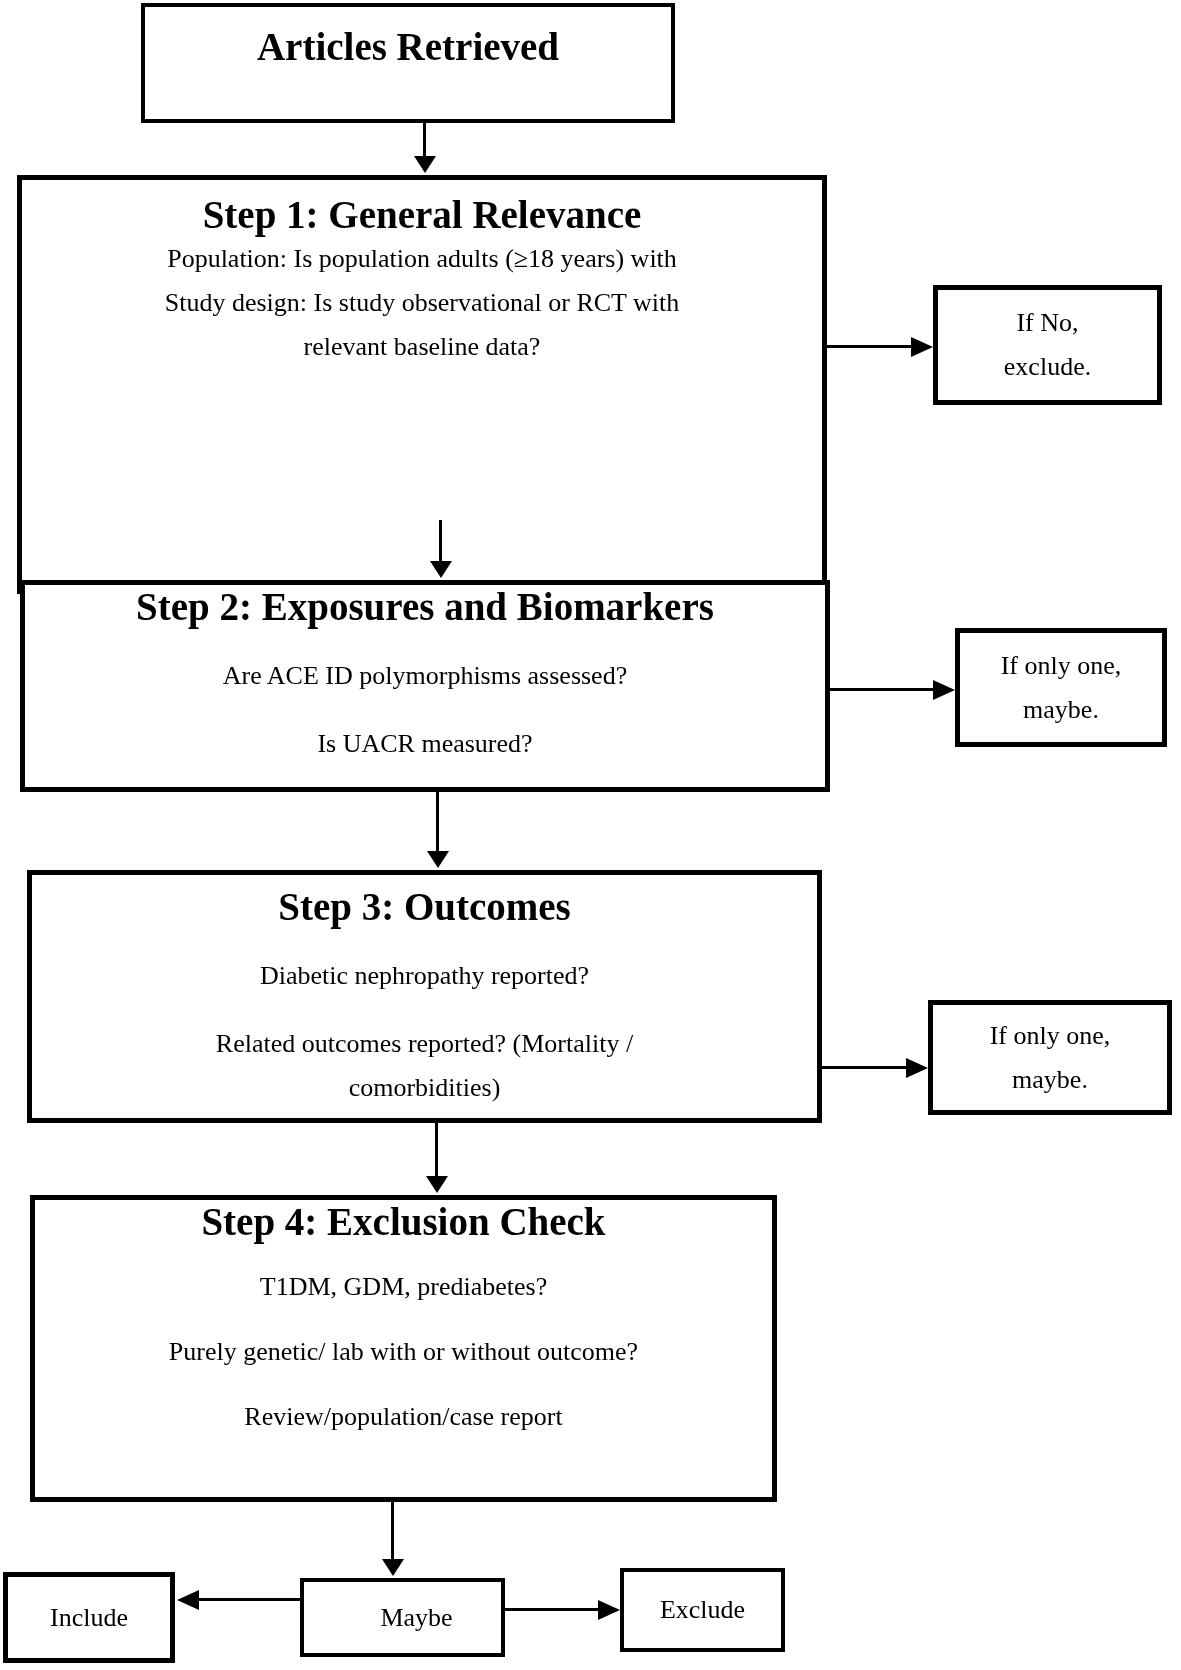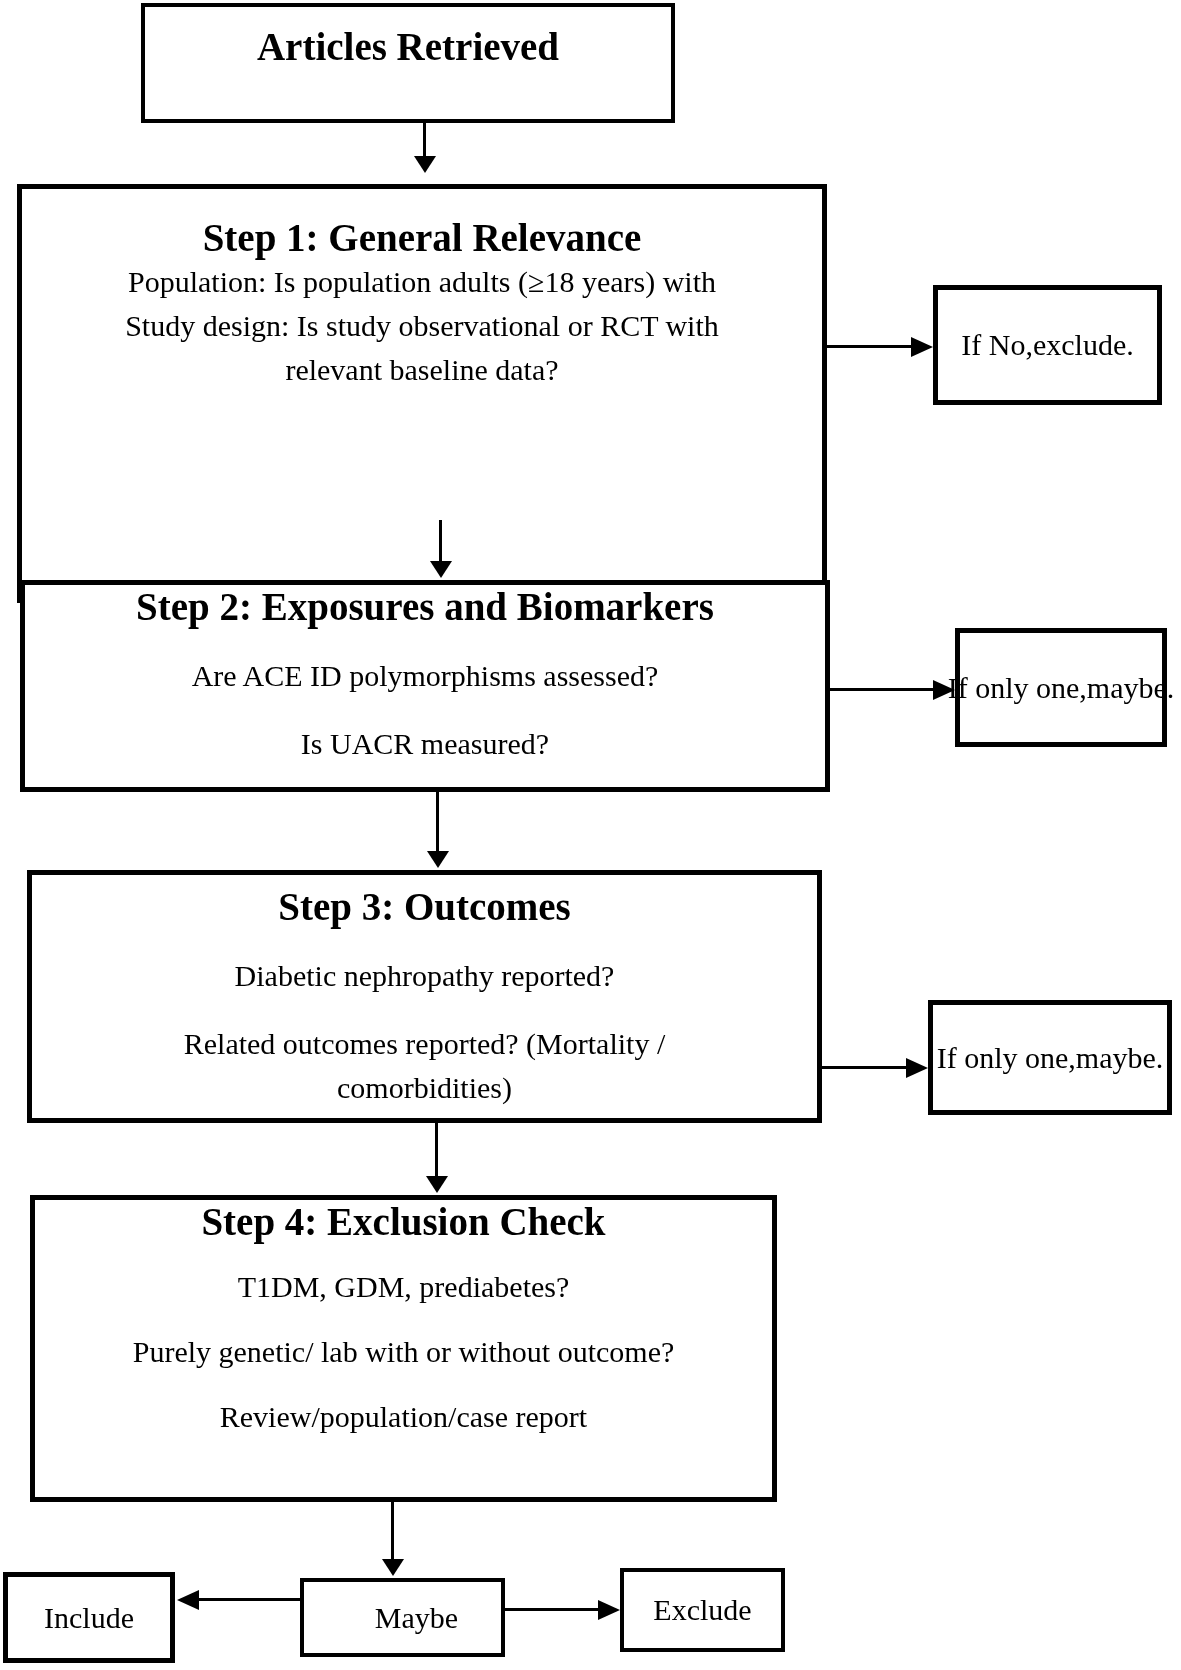--- a/index.html
+++ b/index.html
@@ -12,26 +12,26 @@
     color: #000;
     overflow: hidden;
   }
   .box {
     position: absolute;
     box-sizing: border-box;
     background: #fff;
     border: 5px solid #000;
     text-align: center;
   }
-  .t { font-size: 30px; line-height: 44px; color: #000; white-space: nowrap; }
+  .t { font-size: 26px; line-height: 44px; color: #000; white-space: nowrap; }
   .bold { font-weight: 700; font-size: 39px; }
   .g25 { margin-top: 25px; }
   .g24 { margin-top: 24px; }
   .g21 { margin-top: 21px; }
-  .vcenter { display: flex; flex-direction: row; justify-content: center; align-items: center; }
+  .vcenter { display: flex; flex-direction: column; justify-content: center; align-items: center; }
   
   .va { position: absolute; width: 3px; background: #000; }
   .va::after {
     content: ""; position: absolute; left: 50%; bottom: -17px;
     transform: translateX(-50%);
     border-style: solid; border-color: transparent;
     border-width: 17px 11px 0 11px; border-top-color: #000;
   }
   
   .ha { position: absolute; height: 3px; background: #000; }
@@ -52,21 +52,21 @@
 <body>
 
 <div id="canvas">
 
   <div class="box" style="left:141px; top:3px; width:534px; height:120px; border-width:4px; padding-top:18px;">
     <div class="t bold">Articles Retrieved</div>
   </div>
 
   <div class="va" style="left:423px; top:123px; height:33px;"></div>
 
-  <div class="box" style="left:17px; top:184px; width:810px; height:419px; padding-top:27px;">
+  <div class="box" style="left:17px; top:175px; width:810px; height:419px; padding-top:13px;">
     <div class="t bold">Step 1: General Relevance</div>
     <div class="t">Population: Is population adults (≥18 years) with</div>
     <div class="t">Study design: Is study observational or RCT with</div>
     <div class="t">relevant baseline data?</div>
   </div>
 
   <div class="ha ha-r" style="left:827px; top:345px; width:84px;"></div>
 
   <div class="box vcenter" style="left:933px; top:285px; width:229px; height:120px;">
     <div class="t">If No,</div>

